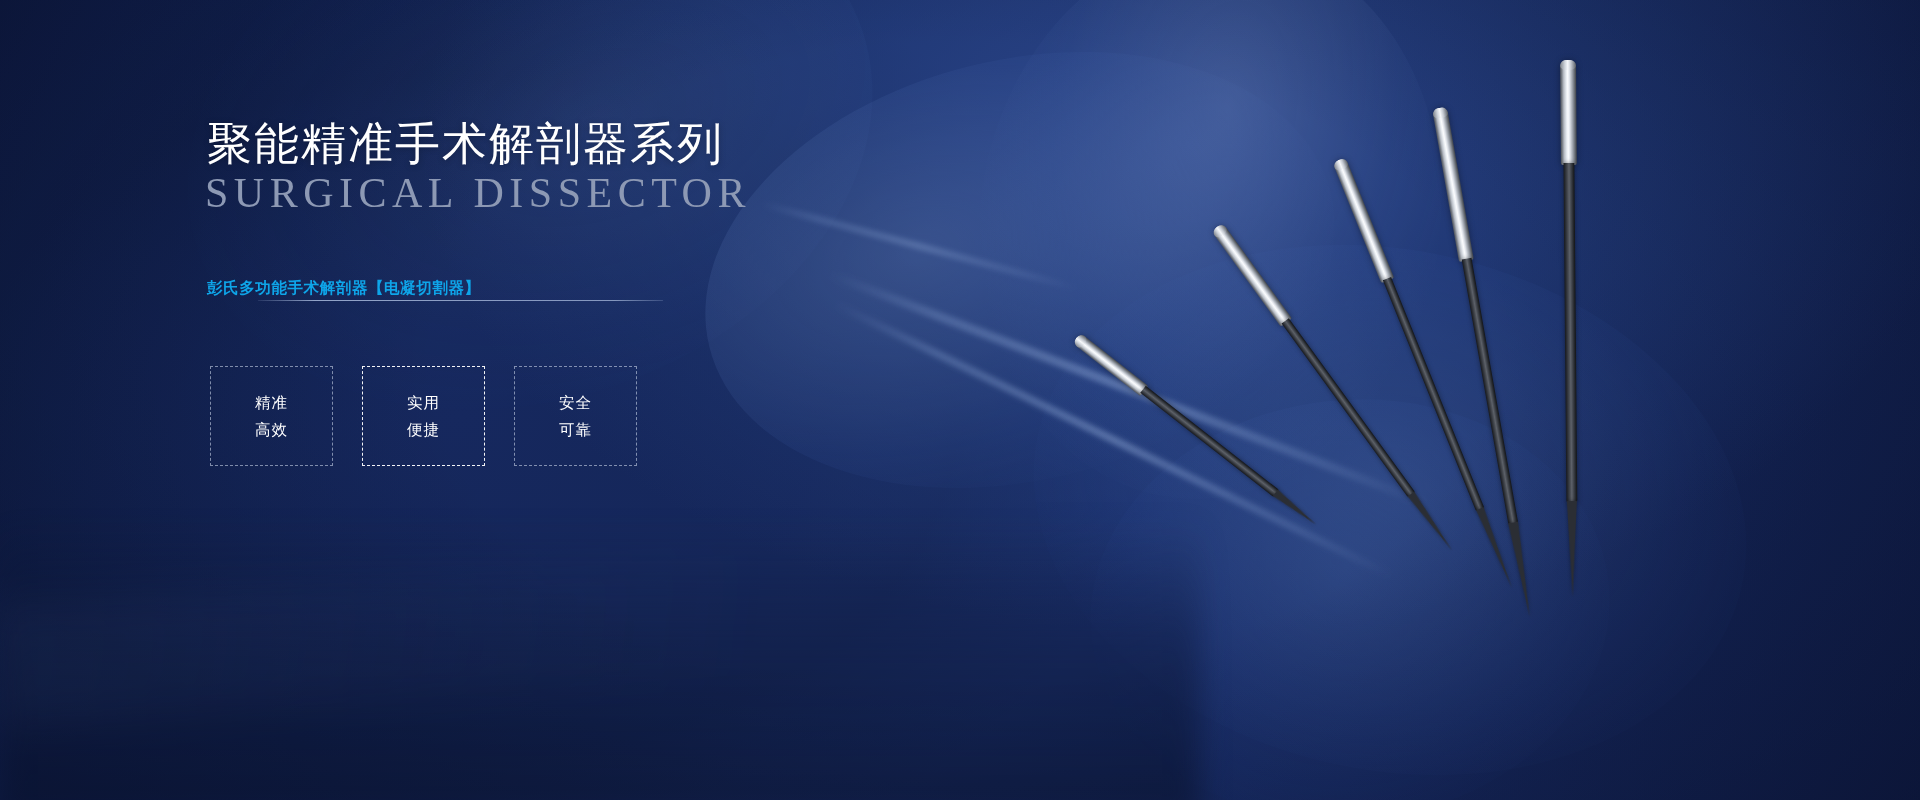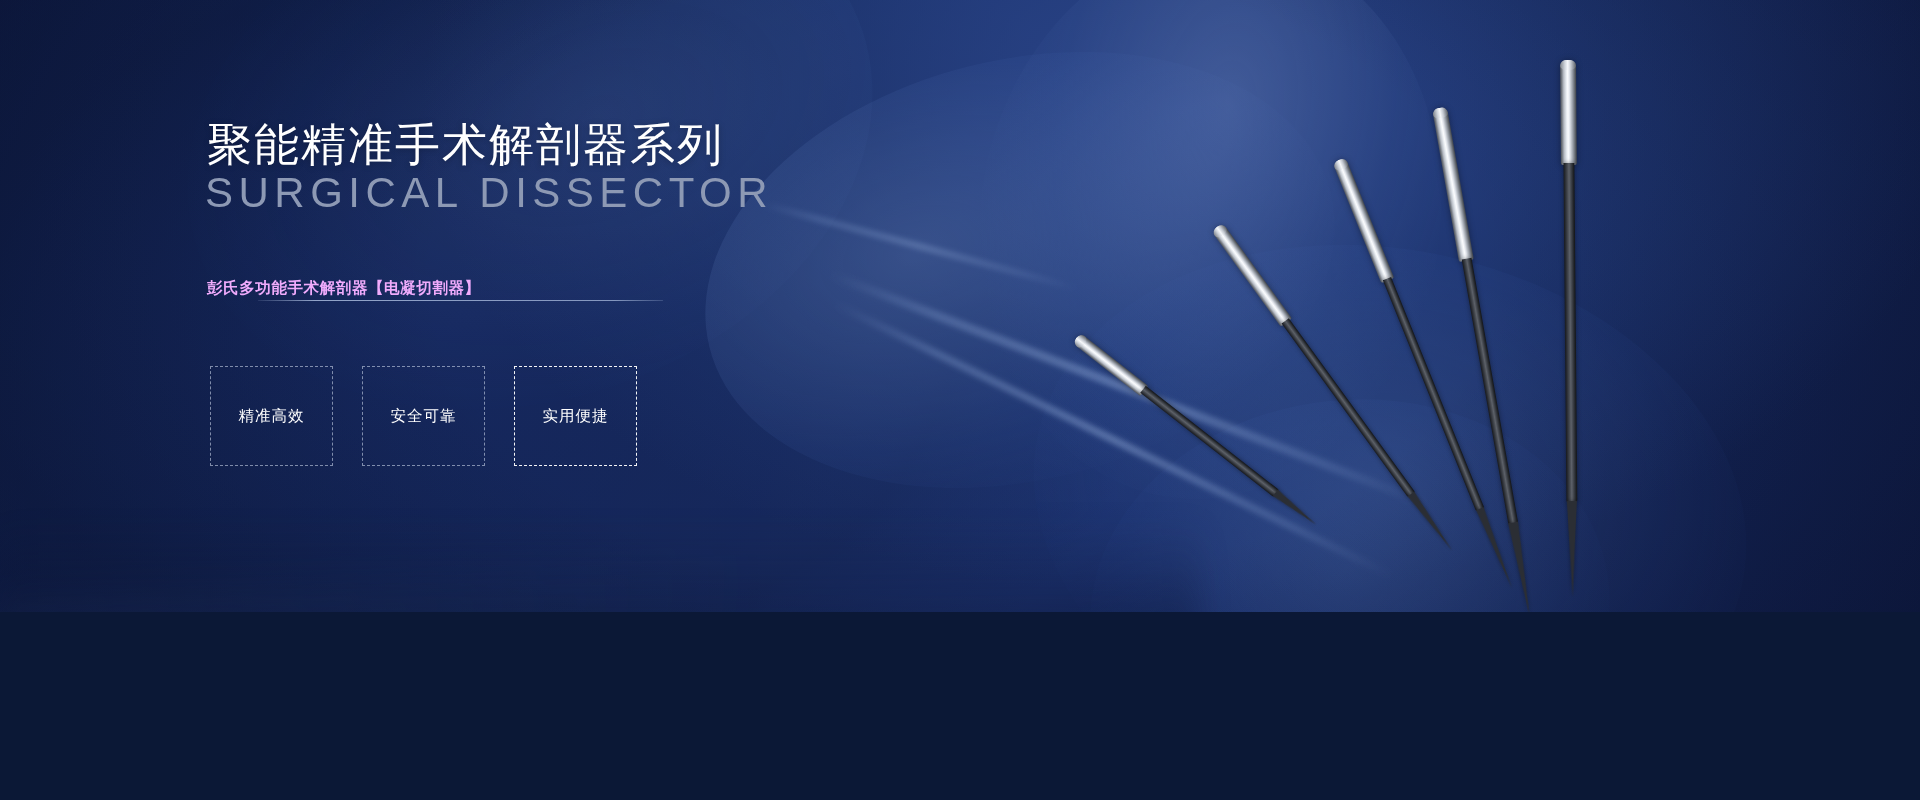--- a/index.html
+++ b/index.html
@@ -1,22 +1,22 @@
 <!DOCTYPE html>
 <html><head>
 <meta charset="utf-8">
 <title>Surgical Dissector Banner</title>
 <style>
   html,body{margin:0;padding:0;background:#0b1836;}
   *{box-sizing:border-box;}
   .banner{
     position:relative;
-    width:1920px;height:612px;
+    width:1920px;height:800px;
     overflow:hidden;
-    font-family:Liberation Sans, sans-serif;
+    font-family:Liberation Serif, serif;
     background:#14255c;
   }
 
   
   .bg-base{
     position:absolute;inset:0;
     background:
       radial-gradient(ellipse 1100px 700px at 62% 18%, #2a4487 0%, rgba(36,62,124,0.55) 38%, rgba(20,37,92,0) 70%),
       radial-gradient(ellipse 900px 620px at 24% 52%, #16285e 0%, rgba(16,30,70,0.5) 55%, rgba(13,25,60,0) 78%),
       linear-gradient(115deg, #0f1c46 0%, #152a63 28%, #1d3372 48%, #172a61 70%, #101d48 100%);
@@ -96,31 +96,31 @@
     color:#8d99b4;font-weight:300;line-height:1.2;
     white-space:nowrap;
   }
   .divider{
     position:absolute;left:258px;top:300px;width:405px;height:1px;
     background:linear-gradient(90deg, rgba(150,168,205,0.15) 0%, rgba(168,186,220,0.85) 14%, rgba(168,186,220,0.75) 88%, rgba(150,168,205,0.25) 100%);
   }
   .subtitle{
     position:absolute;left:207px;top:278px;
     font-size:15.5px;font-weight:700;letter-spacing:0.6px;
-    color:#f0abfc;white-space:nowrap;
+    color:#0ea5e9;white-space:nowrap;
   }
 
   
   .features{
     position:absolute;left:210px;top:366px;
     display:flex;gap:29px;
   }
   .feature{
     width:123px;height:100px;
-    display:flex;flex-direction:row;
+    display:flex;flex-direction:column;
     align-items:center;justify-content:center;
     color:#ffffff;font-size:15.5px;line-height:1.75;
     letter-spacing:1px;
   }
   .feature.dim{border:1px dashed rgba(196,207,228,0.62);}
   .feature.bright{border:1px dashed rgba(255,255,255,0.95);}
   .feature span{display:block;}
 
   
   .instruments{position:absolute;left:960px;top:0;width:960px;height:800px;}
@@ -202,28 +202,28 @@
     <div class="title-cn">聚能精准手术解剖器系列</div>
     <div class="title-en">SURGICAL DISSECTOR</div>
     <div class="divider"></div>
     <div class="subtitle">彭氏多功能手术解剖器【电凝切割器】</div>
 
     <div class="features">
       <div class="feature dim">
         <span>精准</span>
         <span>高效</span>
       </div>
+      <div class="feature bright">
+        <span>实用</span>
+        <span>便捷</span>
+      </div>
       <div class="feature dim">
         <span>安全</span>
         <span>可靠</span>
       </div>
-      <div class="feature bright">
-        <span>实用</span>
-        <span>便捷</span>
-      </div>
     </div>
   </div>
 
   <div class="instruments">
     <div class="tool t1">
       <div class="handle"></div>
       <div class="shaft"></div>
       <div class="tip"></div>
     </div>
     <div class="tool t2">

